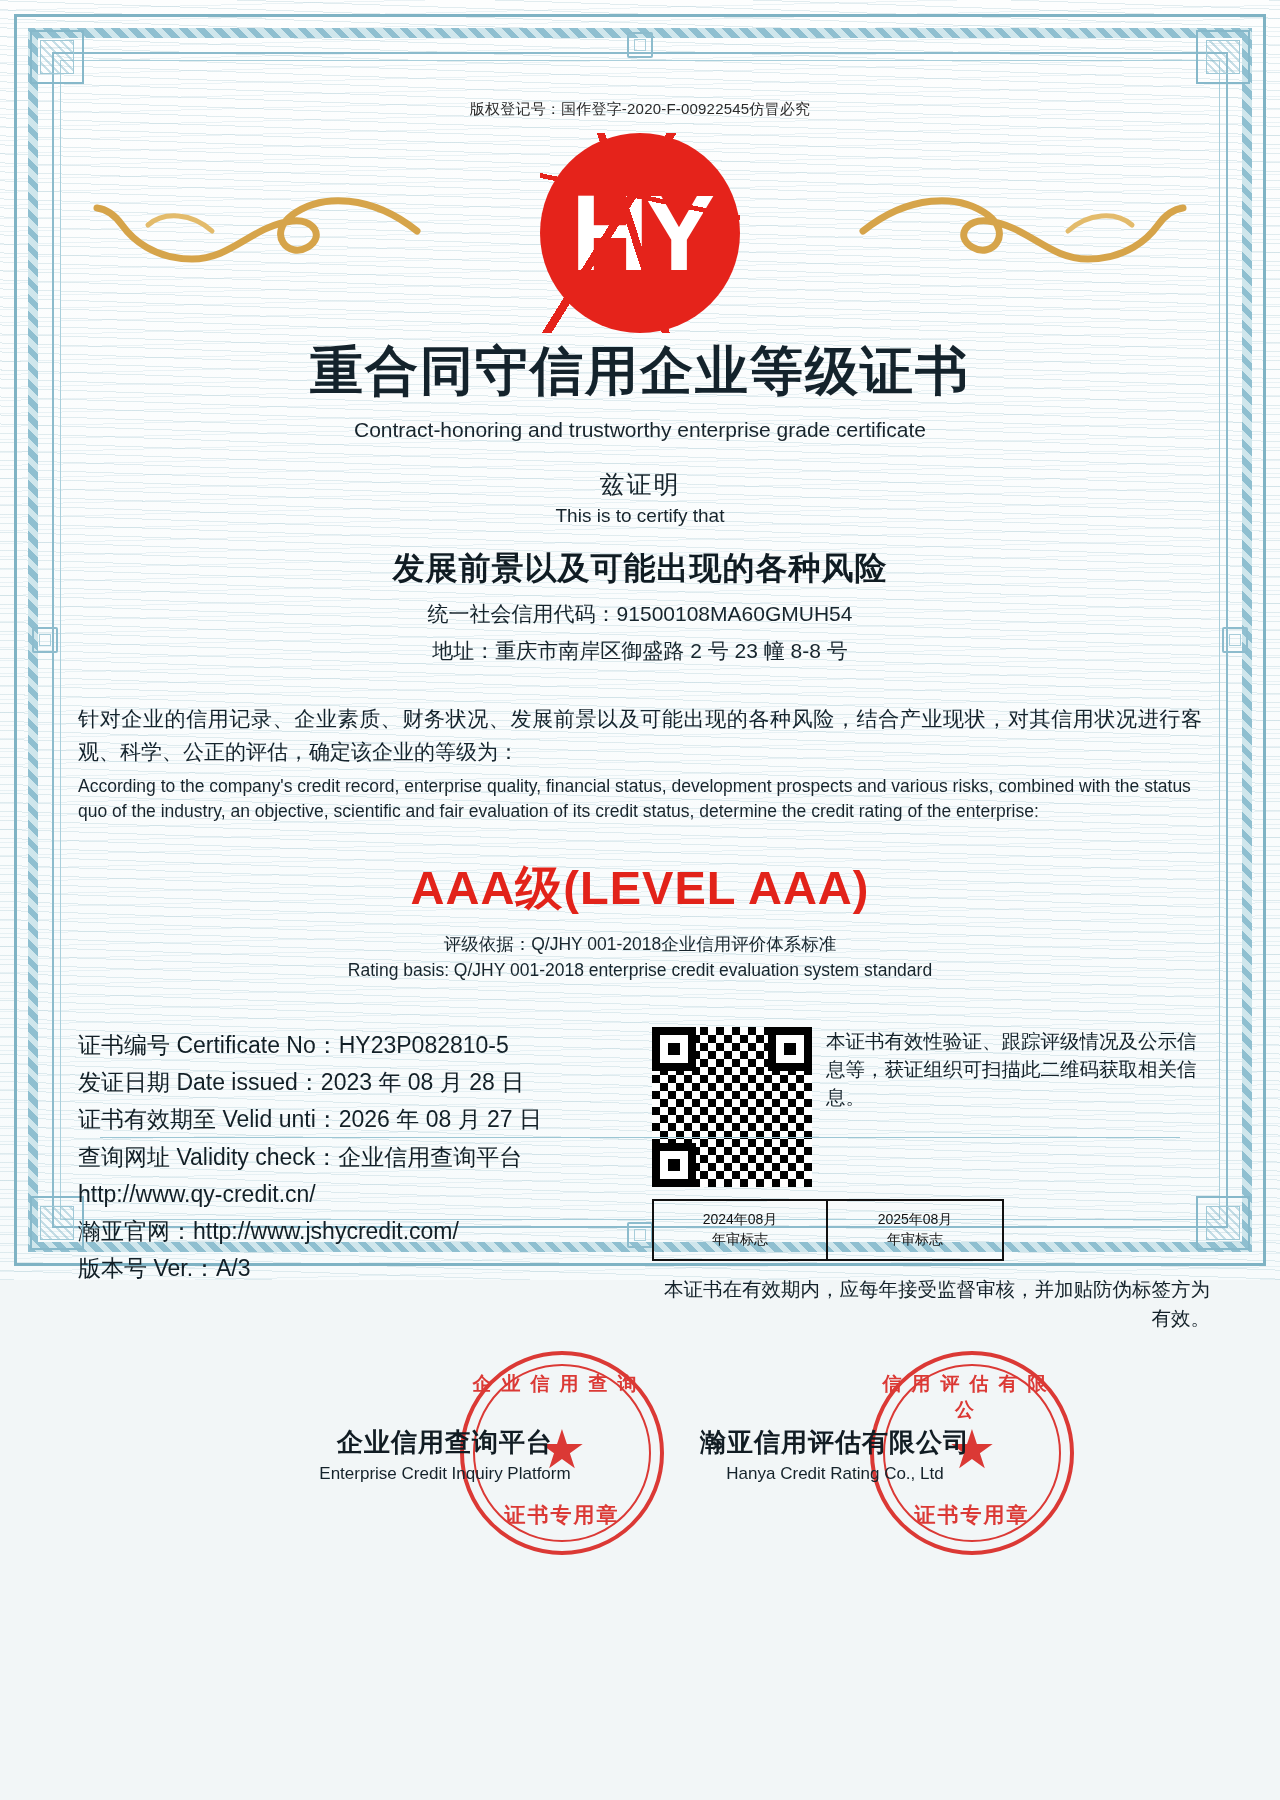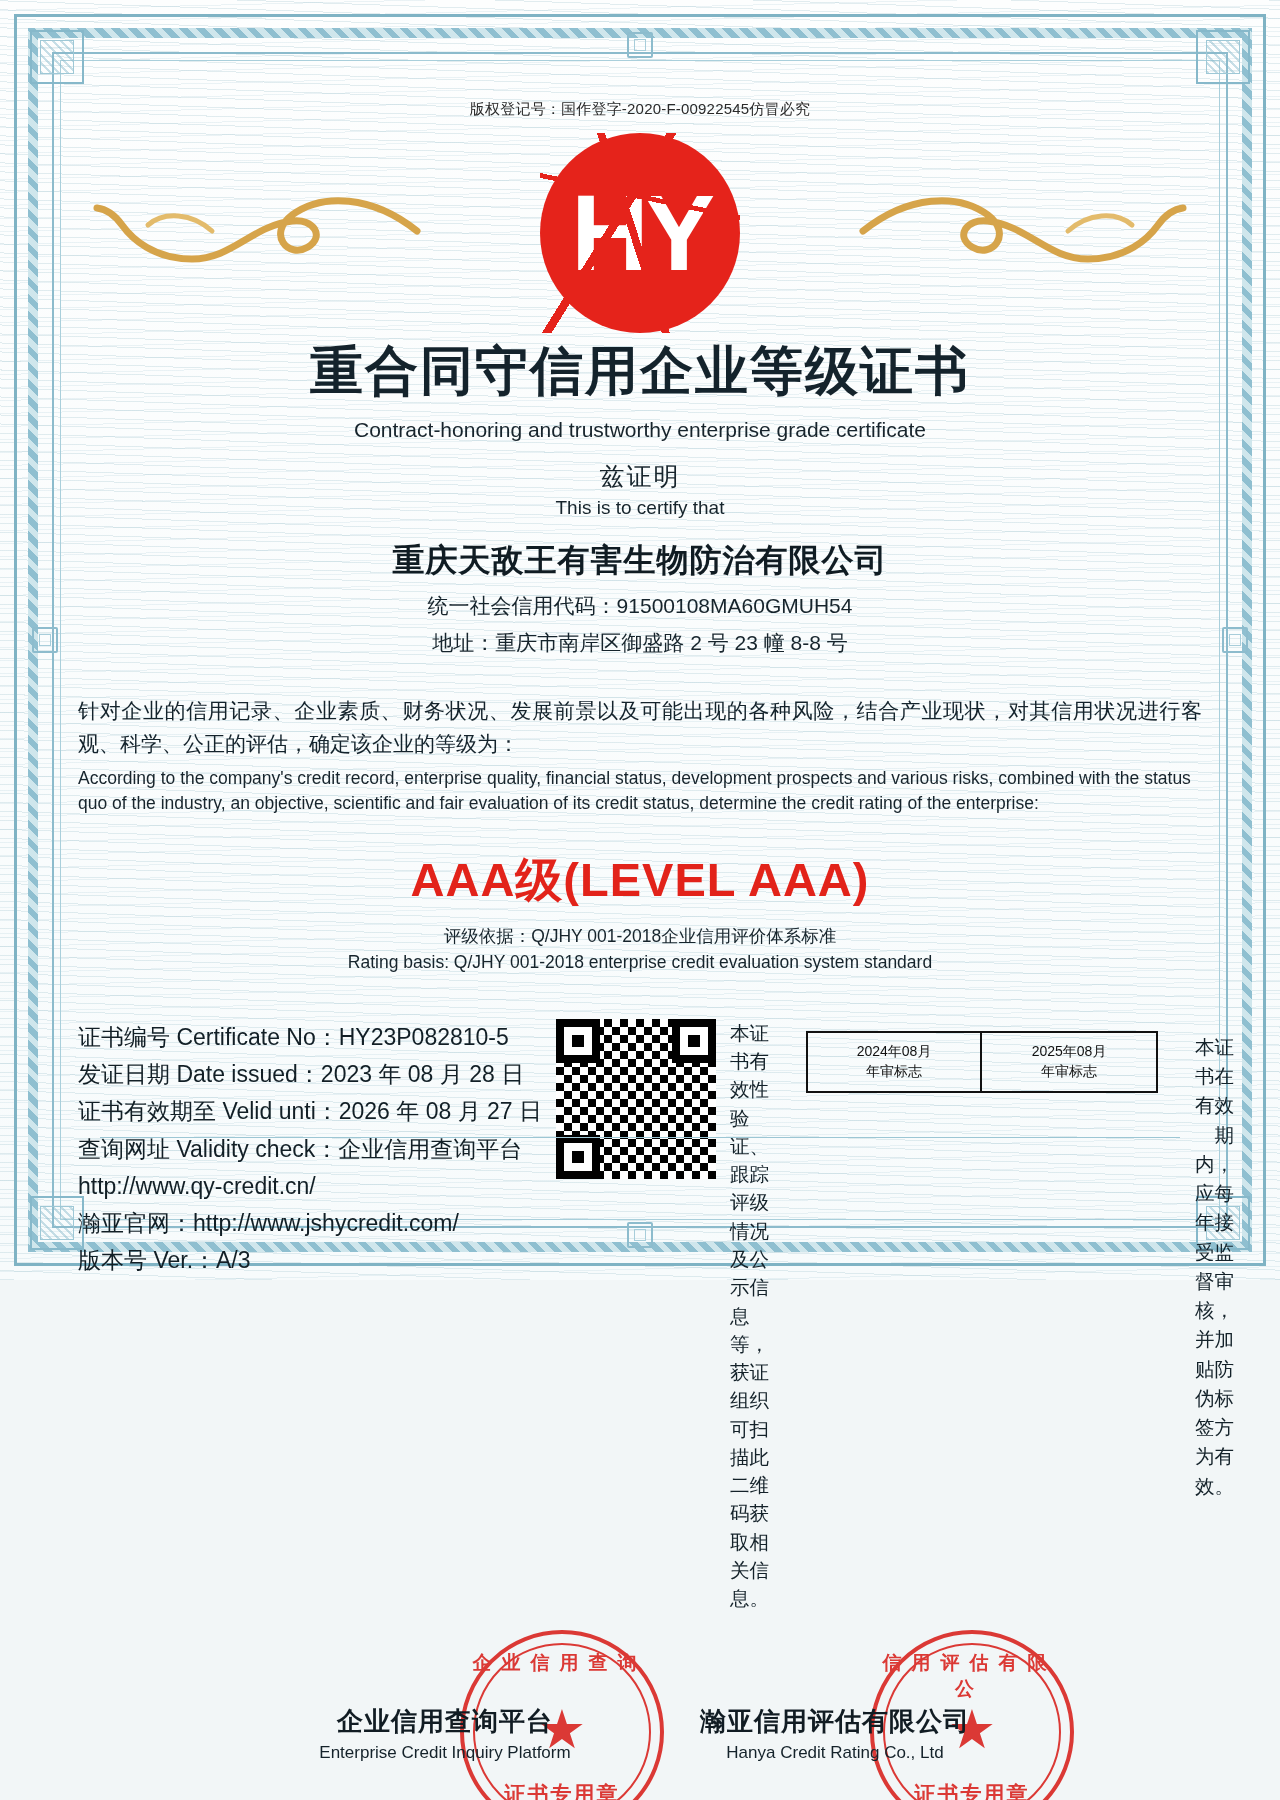--- a/index.html
+++ b/index.html
@@ -108,21 +108,21 @@
     letter-spacing:2px;
     margin-top:-6px;
   }
   .title-en{
     text-align:center;
     font-size:21px;
     color:#17242c;
     margin-top:10px;
   }
   .certify-cn{
-    text-align:center;font-size:25px;color:#16242c;margin-top:18px;letter-spacing:2px;
+    text-align:center;font-size:25px;color:#16242c;margin-top:26px;letter-spacing:2px;
   }
   .certify-en{
     text-align:center;font-size:19px;color:#16242c;margin-top:4px;
   }
   .company{
     text-align:center;font-size:32px;font-weight:bold;color:#101c23;margin-top:20px;letter-spacing:1px;
   }
   .code, .addr{
     text-align:center;font-size:21px;color:#16242c;margin-top:9px;
   }
@@ -155,22 +155,22 @@
   .info-left{
     width:560px;
     padding-left:8px;
   }
   .info-left .line{
     font-size:23px;color:#121f26;line-height:1.62;white-space:nowrap;
   }
   .info-right{
     flex:1;
     display:flex;
+    flex-direction:column;
     padding-left:14px;
-    gap:37px;
   }
   .qr-row{display:flex;align-items:flex-start;}
   .qr{
     width:160px;height:160px;flex:none;
     background-color:#fff;
     background-image:
       repeating-linear-gradient(90deg,#000 0 8px,#fff 8px 16px),
       repeating-linear-gradient(0deg,#000 0 8px,#fff 8px 16px);
     background-blend-mode:difference;
     position:relative;
@@ -280,21 +280,21 @@
         <div class="logo-crack"></div>
       </div>
     </div>
 
     <div class="title-cn">重合同守信用企业等级证书</div>
     <div class="title-en">Contract-honoring and trustworthy enterprise grade certificate</div>
 
     <div class="certify-cn">兹证明</div>
     <div class="certify-en">This is to certify that</div>
 
-    <div class="company">重庆天敌王有害生物防治有限公司</div>
+    <div class="company">发展前景以及可能出现的各种风险</div>
     <div class="code">统一社会信用代码：91500108MA60GMUH54</div>
     <div class="addr">地址：重庆市南岸区御盛路 2 号 23 幢 8-8 号</div>
 
     <div class="para">
       <div class="cn">针对企业的信用记录、企业素质、财务状况、发展前景以及可能出现的各种风险，结合产业现状，对其信用状况进行客观、科学、公正的评估，确定该企业的等级为：</div>
       <div class="en">According to the company's credit record, enterprise quality, financial status, development prospects and various risks, combined with the status quo of the industry, an objective, scientific and fair evaluation of its credit status, determine the credit rating of the enterprise:</div>
     </div>
 
     <div class="level">AAA级(LEVEL AAA)</div>
     <div class="basis-cn">评级依据：Q/JHY 001-2018企业信用评价体系标准</div>

